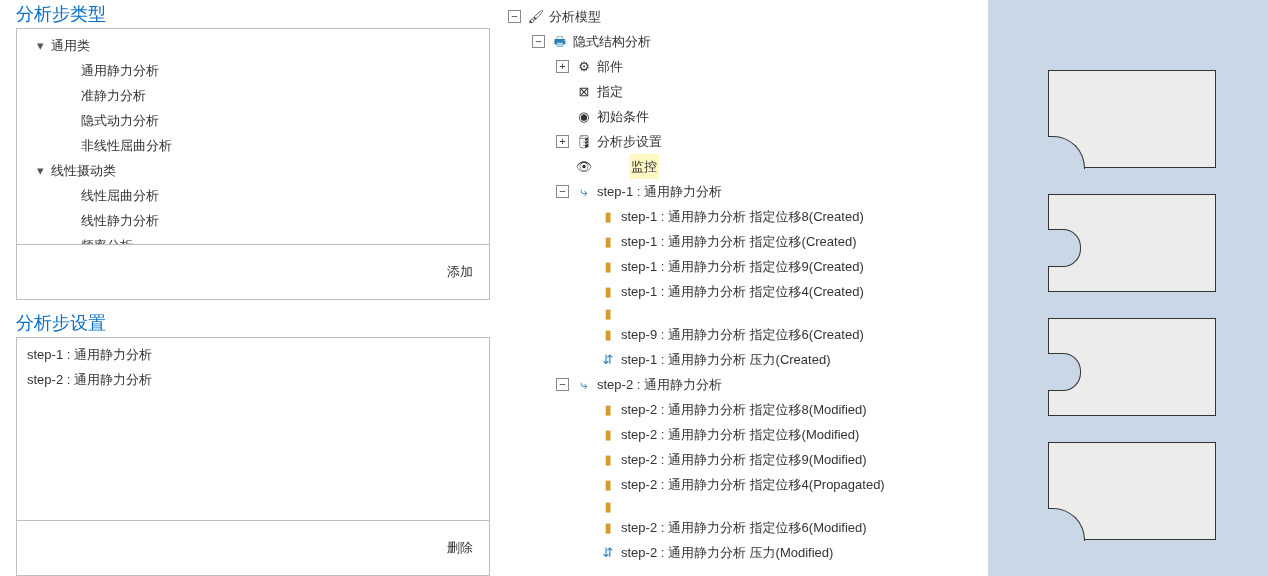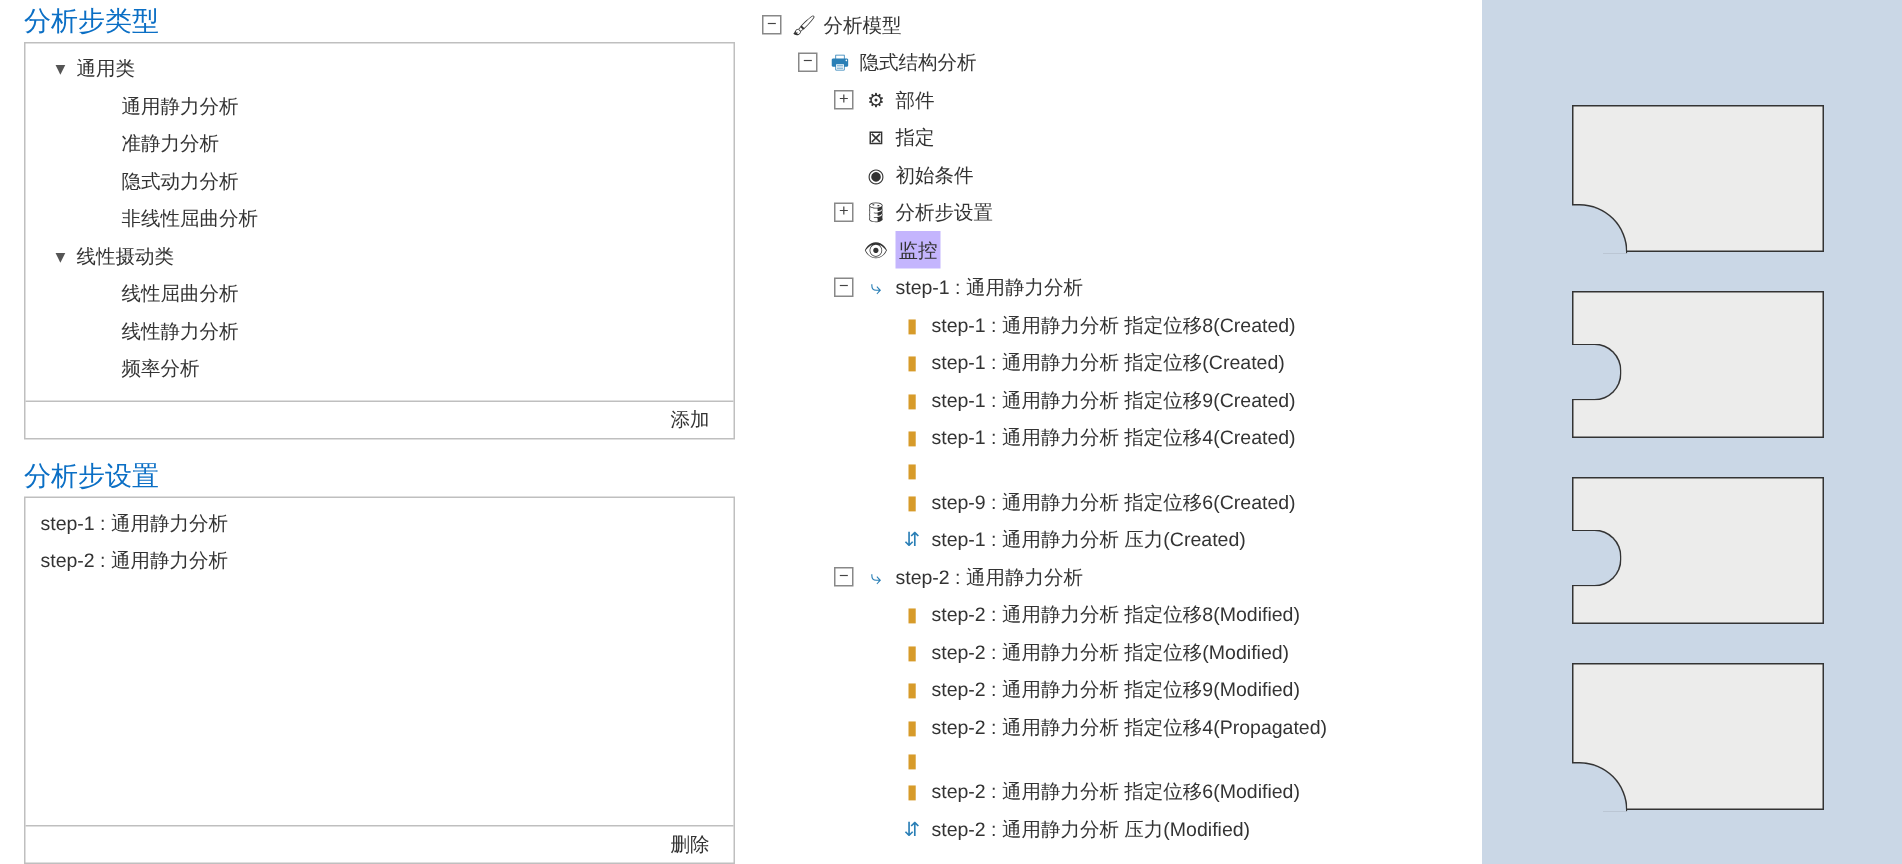--- a/index.html
+++ b/index.html
@@ -35,21 +35,21 @@
   .box-step-set  { height: 252px; margin-top: 0; }
   .list-scroll {
     flex: 1 1 auto;
     overflow-y: auto;
     padding: 4px 0;
     line-height: 25px;
   }
   .bottom-bar {
     border-top: 1px solid #bfbfbf;
     text-align: right;
-    padding: 3px 10px;
+    padding: 18px 10px;
   }
   .bottom-bar .btn {
     cursor: pointer;
     padding: 0 6px;
   }
   .catnode {
     display: flex; align-items: center;
     padding: 0 2px 0 20px;
     cursor: pointer;
   }
@@ -94,21 +94,21 @@
     width: 18px; height: 18px;
     display: inline-flex; align-items: center; justify-content: center;
     margin-right: 4px;
     font-size: 13px;
   }
   .indent-1 { padding-left: 0; }
   .indent-2 { padding-left: 24px; }
   .indent-3 { padding-left: 48px; }
   .indent-4 { padding-left: 72px; }
 
-  .hl { background: #c4b5fd; padding: 0 2px; }
+  .hl { background: #fef9c3; padding: 0 2px; margin-left: 32px; }
 
   .right-panel {
     width: 280px;
     height: 576px;
     background: #cad7e6;
     position: relative;
   }
   .viz {
     position: absolute; left: 60px; top: 70px;
     width: 178px; height: 480px;

